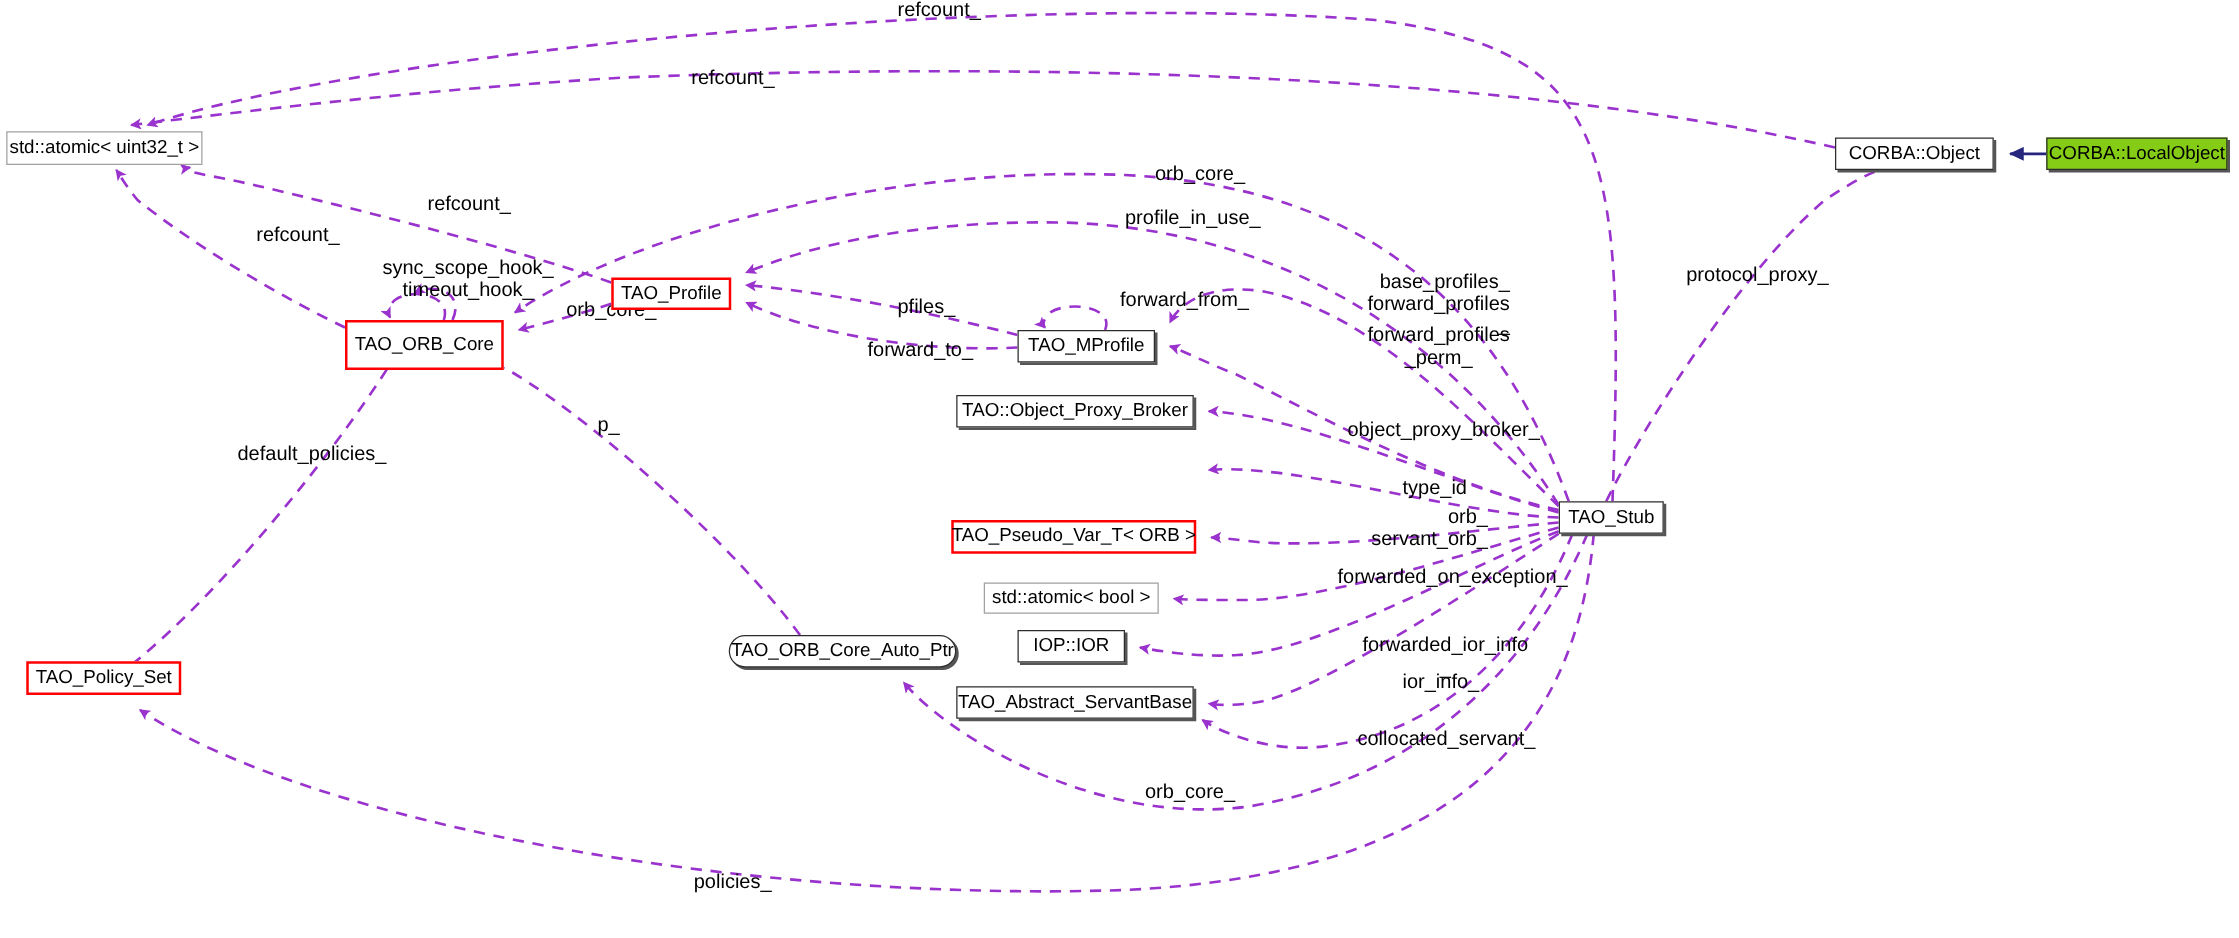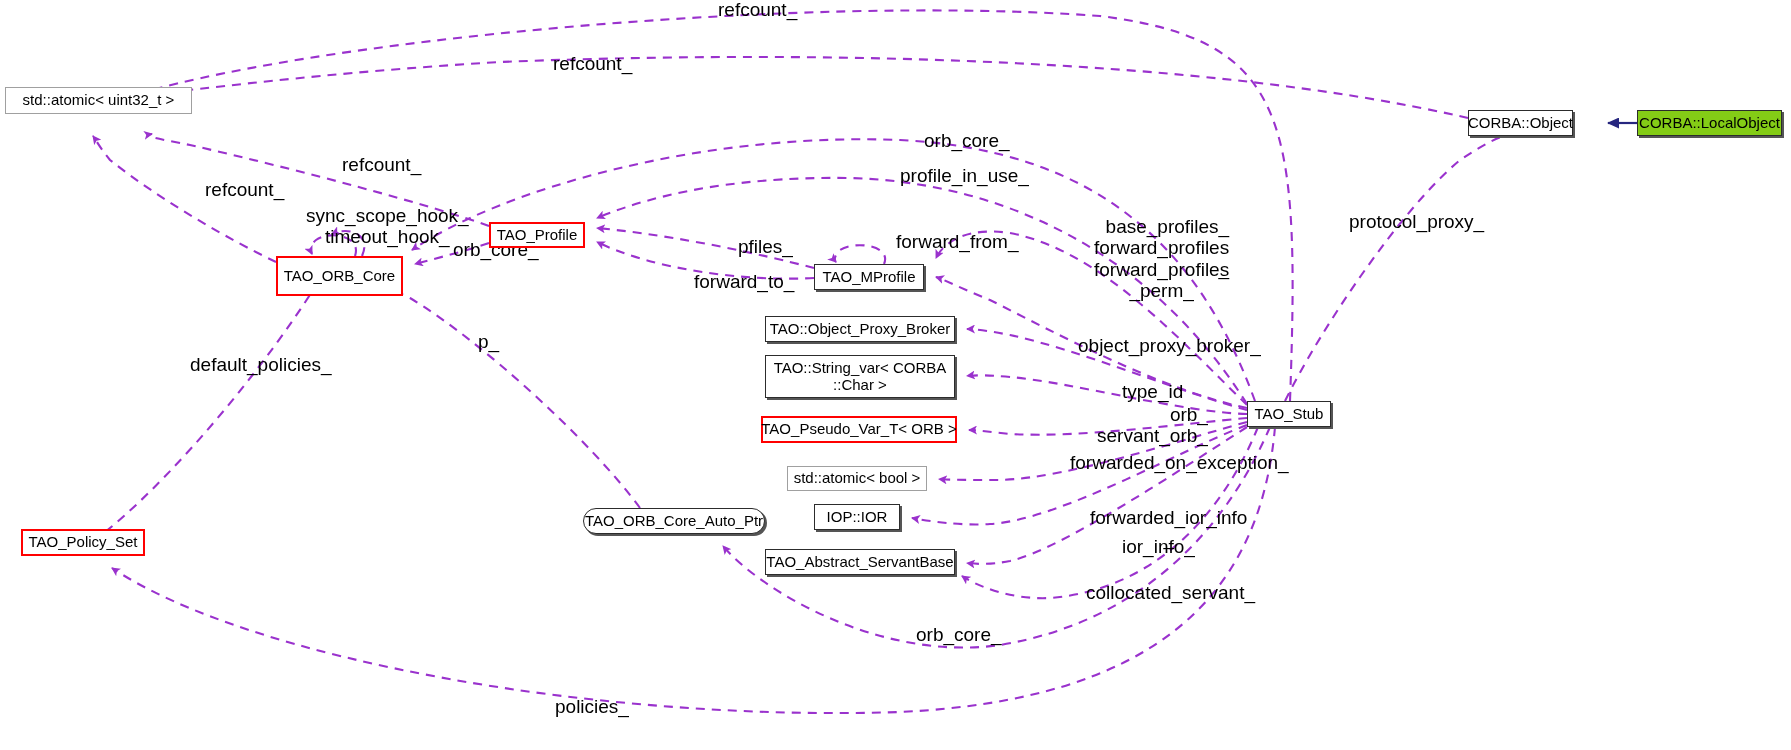--- a/index.html
+++ b/index.html
@@ -46,21 +46,21 @@
   .node.grayborder {
     border: 1px solid #a0a0a0;
   }
   .node.filled {
     background: #84cc16;
     border: 1px solid #2c2c2c;
     box-shadow: 2px 2px 0 0 #555555;
   }
   .edge-label {
     position: absolute;
-    font-size: 19px;
+    font-size: 16px;
     color: #000000;
     line-height: 1.1;
     white-space: pre;
     text-align: center;
     z-index: 4;
     pointer-events: none;
   }
 </style>
 </head>
 <body>
@@ -129,61 +129,59 @@
       <path d="M1258,427 C1220,520 1150,590 1050,598 C1010,600 975,585 962,576"></path>
 
       <path d="M1275,427 C1260,600 1150,700 900,712 C600,722 250,660 112,568"></path>
     </g>
 
     <g>
       <line x1="1637" y1="123" x2="1608" y2="123" stroke="#26267f" stroke-width="2.2" marker-end="url(#ah-blue)"></line>
     </g>
   </svg>
 
-  <div class="node grayborder" style="left:5px; top:87px; width:187px; height:27px;">std::atomic&lt; uint32_t &gt;</div>
+  <div class="node grayborder" style="left:5px; top:105px; width:157px; height:27px;">std::atomic&lt; uint32_t &gt;</div>
 
   <div class="node red" style="left:276px; top:256px; width:127px; height:40px;">TAO_ORB_Core</div>
 
   <div class="node red" style="left:489px; top:222px; width:96px; height:26px;">TAO_Profile</div>
 
   <div class="node black" style="left:814px; top:264px; width:110px; height:26px;">TAO_MProfile</div>
 
   <div class="node black" style="left:765px; top:316px; width:190px; height:26px;">TAO::Object_Proxy_Broker</div>
 
-  <div class="node black" style="left:765px; top:355px; width:190px; height:43px;">TAO::String_var&lt; CORBA
-::Char &gt;</div>
 
   <div class="node red" style="left:761px; top:416px; width:196px; height:27px;">TAO_Pseudo_Var_T&lt; ORB &gt;</div>
 
   <div class="node grayborder" style="left:787px; top:466px; width:140px; height:25px;">std::atomic&lt; bool &gt;</div>
 
   <div class="node black" style="left:814px; top:504px; width:86px; height:26px;">IOP::IOR</div>
 
   <div class="node black" style="left:765px; top:549px; width:190px; height:26px;">TAO_Abstract_ServantBase</div>
 
   <div class="node black" style="left:583px; top:508px; width:182px; height:26px;border-radius:13px;">TAO_ORB_Core_Auto_Ptr</div>
 
   <div class="node red" style="left:21px; top:529px; width:124px; height:27px;">TAO_Policy_Set</div>
 
   <div class="node black" style="left:1247px; top:401px; width:84px; height:26px;">TAO_Stub</div>
 
-  <div class="node black" style="left:1468px; top:110px; width:105px; height:26px;">CORBA::Object</div>
+  <div class="node black" style="left:1468px; top:110px; width:127px; height:26px;">CORBA::Object</div>
 
   <div class="node filled" style="left:1637px; top:110px; width:145px; height:26px;">CORBA::LocalObject</div>
 
   <div class="edge-label" style="left:718px; top:0px;">refcount_</div>
   <div class="edge-label" style="left:553px; top:54px;">refcount_</div>
   <div class="edge-label" style="left:342px; top:155px;">refcount_</div>
   <div class="edge-label" style="left:205px; top:180px;">refcount_</div>
   <div class="edge-label" style="left:306px; top:206px; text-align:center;">sync_scope_hook_
 timeout_hook_</div>
   <div class="edge-label" style="left:453px; top:240px;">orb_core_</div>
   <div class="edge-label" style="left:924px; top:131px;">orb_core_</div>
   <div class="edge-label" style="left:900px; top:166px;">profile_in_use_</div>
-  <div class="edge-label" style="left:718px; top:237px;margin-left:20px;">pfiles_</div>
+  <div class="edge-label" style="left:718px; top:237px;">pfiles_</div>
   <div class="edge-label" style="left:694px; top:272px;">forward_to_</div>
   <div class="edge-label" style="left:896px; top:232px;">forward_from_</div>
   <div class="edge-label" style="left:1094px; top:217px; text-align:right;">base_profiles_
 forward_profiles
 _</div>
   <div class="edge-label" style="left:1094px; top:260px; text-align:center;">forward_profiles
 _perm_</div>
   <div class="edge-label" style="left:1078px; top:336px;">object_proxy_broker_</div>
   <div class="edge-label" style="left:1122px; top:382px;">type_id</div>
   <div class="edge-label" style="left:1097px; top:405px; text-align:right;">orb_

